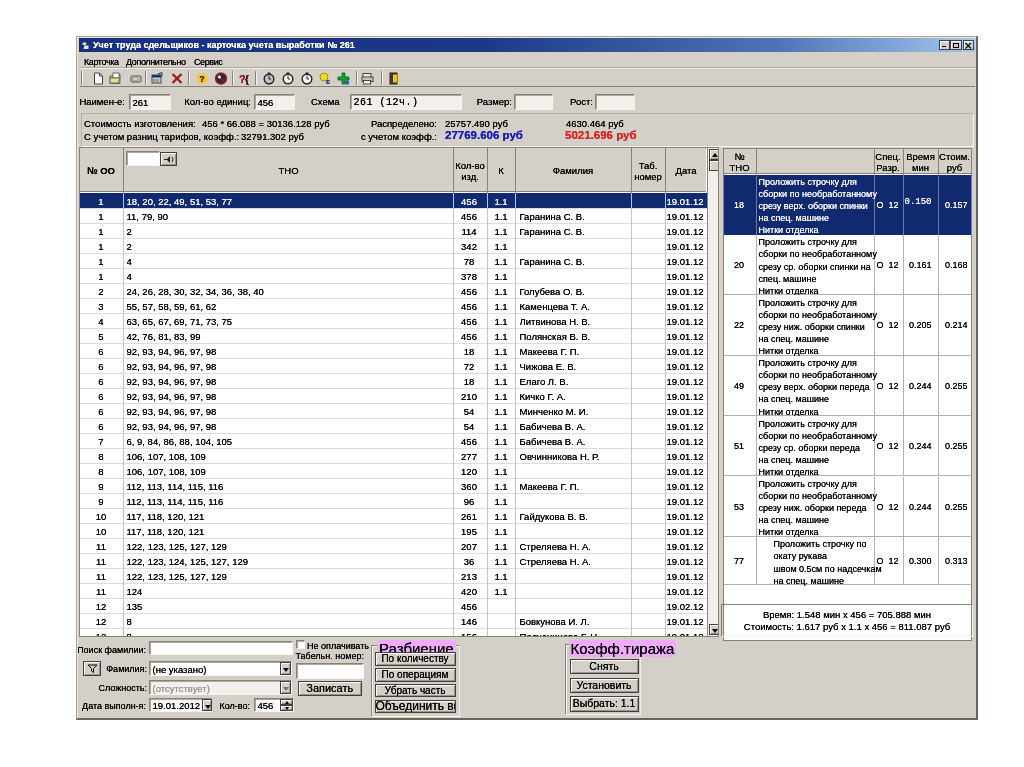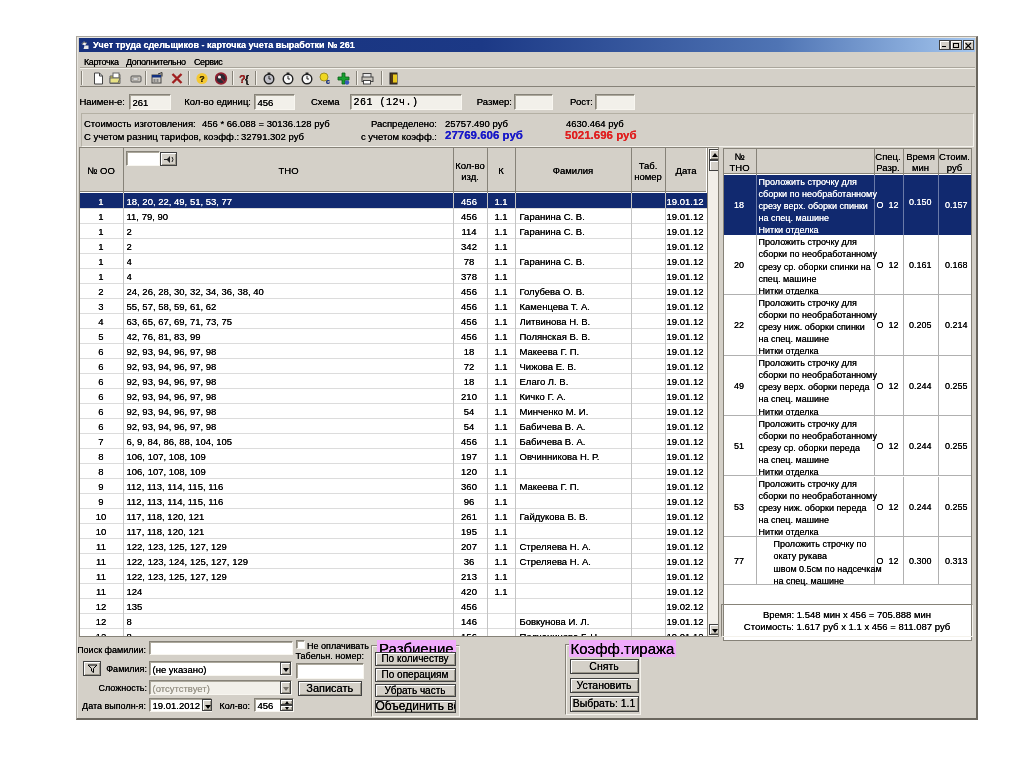--- a/index.html
+++ b/index.html
@@ -155,21 +155,21 @@
 <div class="lbl" style="left:483px;top:15px;font-size:11.5px;font-weight:bold;color:#e02020;">5021.696 руб</div>
 </div>
 <div class="abs" style="left:0.5px;top:108px;width:640px;height:490px;border:1px solid #868278;background:#fff;overflow:hidden;">
 <div class="abs" style="left:0;top:0;width:626px;height:44px;background:#d4d0c8;border-bottom:1px solid #868278;"></div>
 <div class="vline" style="left:43.5px;height:45px;background:#868278;"></div>
 <div class="vline" style="left:373.5px;height:45px;background:#868278;"></div>
 <div class="vline" style="left:407.5px;height:45px;background:#868278;"></div>
 <div class="vline" style="left:435.5px;height:45px;background:#868278;"></div>
 <div class="vline" style="left:551.5px;height:45px;background:#868278;"></div>
 <div class="vline" style="left:585.5px;height:45px;background:#868278;"></div>
-<div class="hdrc" style="left:0;top:17px;width:43px;">№ ОО</div>
+<div class="hdrc" style="left:0;top:17px;width:43px;font-weight:bold;">№ ОО</div>
 <div class="hdrc" style="left:44px;top:17px;width:330px;">ТНО</div>
 <div class="hdrc" style="left:374px;top:12px;width:33px;">Кол-во<br>изд.</div>
 <div class="hdrc" style="left:408px;top:17px;width:27px;">К</div>
 <div class="hdrc" style="left:436px;top:17px;width:115px;">Фамилия</div>
 <div class="hdrc" style="left:552px;top:12px;width:33px;">Таб.<br>номер</div>
 <div class="hdrc" style="left:586px;top:17px;width:41px;">Дата</div>
 <div class="edit weditw" style="left:46px;top:3px;width:34px;height:15px;"></div>
 <div class="btn" style="left:80.5px;top:4px;width:17px;height:14px;"><svg width="11" height="9" viewBox="0 0 11 9" style="margin-top:2px">
             <path d="M1 4 h3 l3-3 v7 l-3-3 h-3 z" fill="#222"></path>
             <path d="M9 2 a4 4 0 0 1 0 5" stroke="#222" fill="none"></path>
@@ -290,21 +290,21 @@
 <div class="row" style="top:300px;height:1px;background:#dcdcdc;"></div>
 <div class="cell" style="top:287.5px;left:0;width:43px;text-align:center;color:#000;">7</div>
 <div class="cell" style="top:287.5px;left:47px;width:325px;color:#000;">6, 9, 84, 86, 88, 104, 105</div>
 <div class="cell" style="top:287.5px;left:374px;width:31px;text-align:center;color:#000;">456</div>
 <div class="cell" style="top:287.5px;left:408px;width:27px;text-align:center;color:#000;">1.1</div>
 <div class="cell" style="top:287.5px;left:440px;width:110px;color:#000;">Бабичева В. А.</div>
 <div class="cell" style="top:287.5px;left:586px;width:39px;text-align:center;color:#000;">19.01.12</div>
 <div class="row" style="top:315px;height:1px;background:#dcdcdc;"></div>
 <div class="cell" style="top:302.5px;left:0;width:43px;text-align:center;color:#000;">8</div>
 <div class="cell" style="top:302.5px;left:47px;width:325px;color:#000;">106, 107, 108, 109</div>
-<div class="cell" style="top:302.5px;left:374px;width:31px;text-align:center;color:#000;">197</div>
+<div class="cell" style="top:302.5px;left:374px;width:31px;text-align:center;color:#000;">277</div>
 <div class="cell" style="top:302.5px;left:408px;width:27px;text-align:center;color:#000;">1.1</div>
 <div class="cell" style="top:302.5px;left:440px;width:110px;color:#000;">Овчинникова Н. Р.</div>
 <div class="cell" style="top:302.5px;left:586px;width:39px;text-align:center;color:#000;">19.01.12</div>
 <div class="row" style="top:330px;height:1px;background:#dcdcdc;"></div>
 <div class="cell" style="top:317.5px;left:0;width:43px;text-align:center;color:#000;">8</div>
 <div class="cell" style="top:317.5px;left:47px;width:325px;color:#000;">106, 107, 108, 109</div>
 <div class="cell" style="top:317.5px;left:374px;width:31px;text-align:center;color:#000;">120</div>
 <div class="cell" style="top:317.5px;left:408px;width:27px;text-align:center;color:#000;">1.1</div>
 <div class="cell" style="top:317.5px;left:440px;width:110px;color:#000;"></div>
 <div class="cell" style="top:317.5px;left:586px;width:39px;text-align:center;color:#000;">19.01.12</div>
@@ -413,21 +413,21 @@
 <div class="hdrc" style="left:180px;top:2px;width:34px;">Время<br>мин</div>
 <div class="hdrc" style="left:215px;top:2px;width:32px;">Стоим.<br>руб</div>
 <div class="abs" style="left:0;top:26px;width:247px;height:60.4px;background:#11296f;color:#fff;border-bottom:1px solid #11296f;font-size:9px;">
 <div class="vline" style="left:32px;height:60.4px;background:#6a7aa8;"></div>
 <div class="vline" style="left:150px;height:60.4px;background:#6a7aa8;"></div>
 <div class="vline" style="left:179.5px;height:60.4px;background:#6a7aa8;"></div>
 <div class="vline" style="left:214.5px;height:60.4px;background:#6a7aa8;"></div>
 <div class="abs" style="left:0;top:0;width:31px;height:60.4px;display:flex;align-items:center;justify-content:center;">18</div>
 <div class="abs" style="left:35px;top:1.5px;width:114px;line-height:12.1px;white-space:nowrap;">Проложить строчку для<br>сборки по необработанному<br>срезу верх. оборки спинки<br>на спец. машине<br>Нитки отделка</div>
 <div class="abs" style="left:153px;top:0;width:24px;height:60.4px;display:flex;align-items:center;white-space:nowrap;">О&nbsp;&nbsp;12</div>
-<div class="abs" style="left:180px;top:0;width:28px;height:55px;display:flex;align-items:center;justify-content:flex-end;">0.150</div>
+<div class="abs" style="left:180px;top:0;width:28px;height:55px;display:flex;align-items:center;justify-content:flex-end;font-family:Liberation Mono, monospace;">0.150</div>
 <div class="abs" style="left:215px;top:0;width:29px;height:60.4px;display:flex;align-items:center;justify-content:flex-end;">0.157</div>
 </div>
 <div class="abs" style="left:0;top:86.4px;width:247px;height:60.4px;background:#fff;color:#000;border-bottom:1px solid #b0b0b0;font-size:9px;">
 <div class="vline" style="left:32px;height:60.4px;background:#b0b0b0;"></div>
 <div class="vline" style="left:150px;height:60.4px;background:#b0b0b0;"></div>
 <div class="vline" style="left:179.5px;height:60.4px;background:#b0b0b0;"></div>
 <div class="vline" style="left:214.5px;height:60.4px;background:#b0b0b0;"></div>
 <div class="abs" style="left:0;top:0;width:31px;height:60.4px;display:flex;align-items:center;justify-content:center;">20</div>
 <div class="abs" style="left:35px;top:1.5px;width:114px;line-height:12.1px;white-space:nowrap;">Проложить строчку для<br>сборки по необработанному<br>срезу ср. оборки спинки  на<br>спец. машине<br>Нитки отделка</div>
 <div class="abs" style="left:153px;top:0;width:24px;height:60.4px;display:flex;align-items:center;white-space:nowrap;">О&nbsp;&nbsp;12</div>

